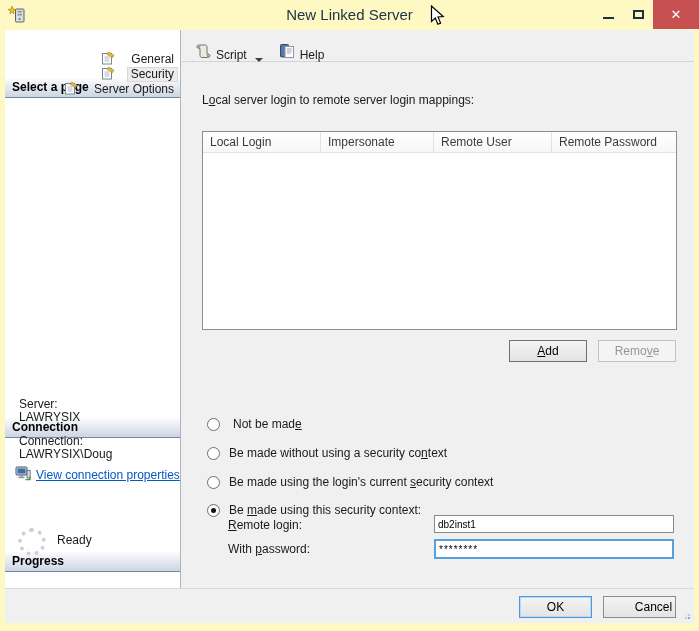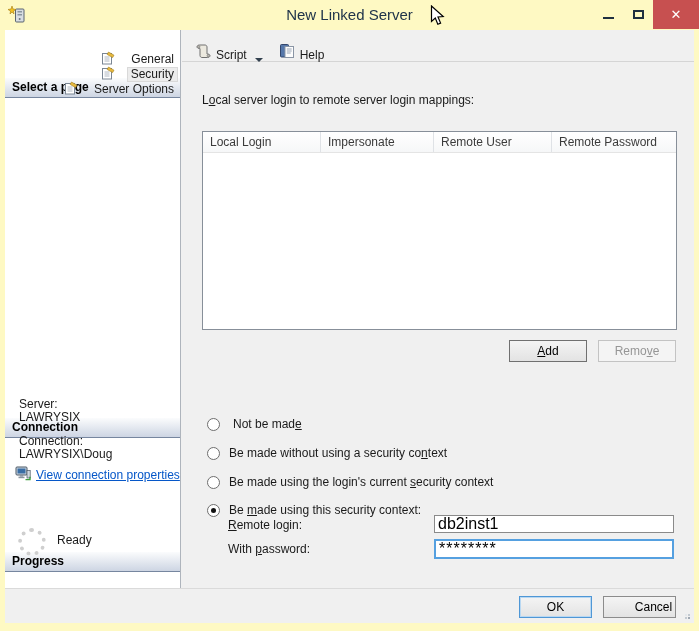--- a/index.html
+++ b/index.html
@@ -78,21 +78,21 @@
 
   .option { position:absolute; left:25px; display:flex; align-items:center; gap:9px; height:14px; white-space:nowrap; }
   .opt-0 { top:387px;gap:13px; } .opt-1 { top:416px; } .opt-2 { top:445px; } .opt-3 { top:473px; }
   .radio { width:13px; height:13px; border:1px solid #6e6e6e; border-radius:50%; background:#fff; position:relative; flex:none; }
   .radio.checked::after { content:''; position:absolute; left:3px; top:3px; width:5px; height:5px;
                           border-radius:50%; background:#111; }
 
   .fld-label { position:absolute; left:46px; white-space:nowrap; }
   .lbl-login { top:488px; } .lbl-password { top:512px; }
   .field { position:absolute; left:252px; width:240px; height:18px; font-family:"Liberation Sans",sans-serif;
-           font-size:16px; padding:8px 3px; background:#fff; border:1px solid #8a8a8a; }
+           font-size:10px; padding:8px 3px; background:#fff; border:1px solid #8a8a8a; }
   .field-login { top:485px; }
   .field-password { top:509px; border:2px solid #55a0e0; letter-spacing:1px; }
 
   
   .footer { position:absolute; left:0; top:558px; width:689px; height:35px;
             background:#f0f0f0; border-top:1px solid #dadada; }
   .btn-ok { position:absolute; left:514px; top:7px; width:73px; height:22px;
             border:1px solid #4f97d6; box-shadow:inset 0 0 0 1px #b9d8f2; }
   .btn-cancel { position:absolute; left:598px; top:7px; width:73px; height:22px;padding-left:28px; }
   .grip { position:absolute; right:4px; bottom:4px; width:9px; height:9px; }

